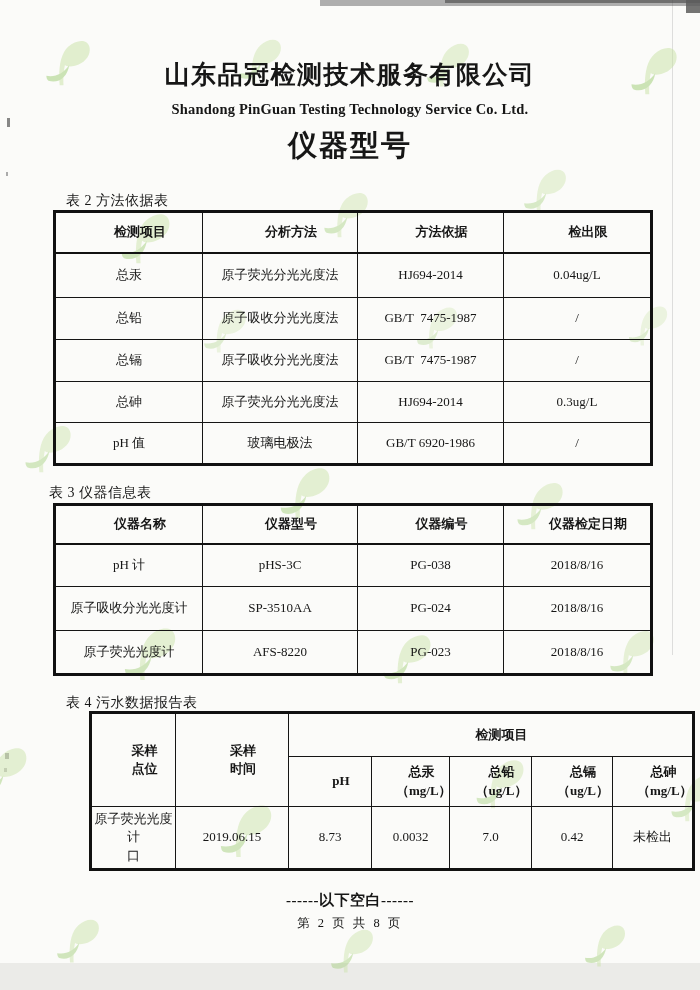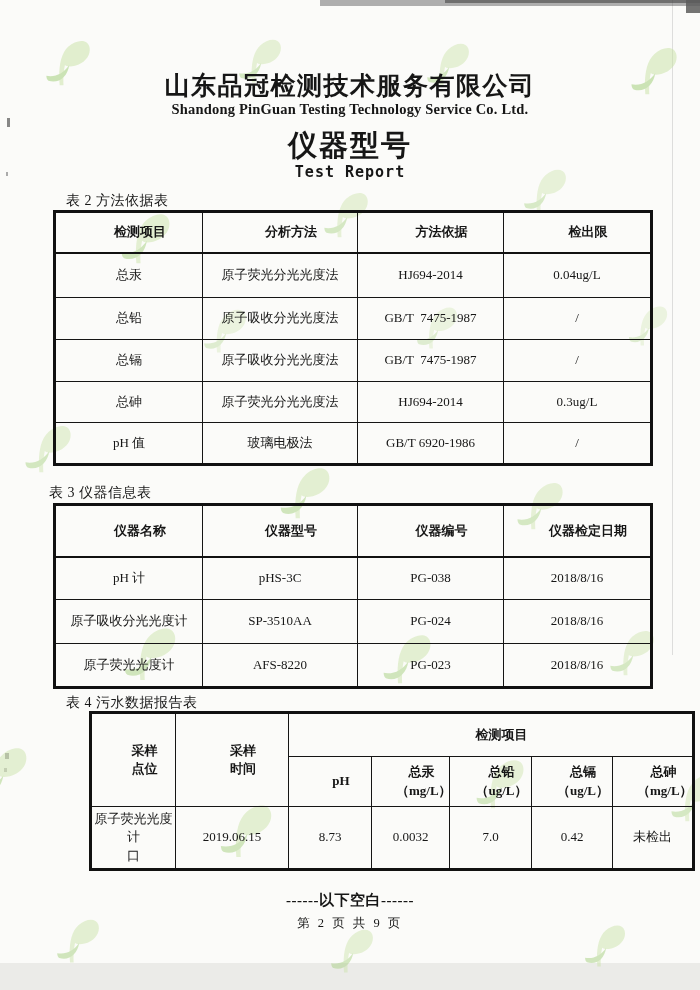--- a/index.html
+++ b/index.html
@@ -6,21 +6,21 @@
   .page{
     position:relative;width:700px;height:990px;margin:0 auto;
     background:#fbfbf9;overflow:hidden;
     font-family:"Liberation Serif","DejaVu Serif",serif;color:#161616;
   }
   .abs{position:absolute;}
   .centered{left:0;width:700px;text-align:center;}
   .wm-layer{position:absolute;left:0;top:0;width:700px;height:990px;pointer-events:none;}
   .wm{position:absolute;pointer-events:none;}
   
-  .company-cn{top:69px;font-size:25px;font-weight:bold;letter-spacing:1.5px;}
+  .company-cn{top:58px;font-size:25px;font-weight:bold;letter-spacing:1.5px;}
   .company-en{top:101px;font-size:14.5px;font-weight:bold;letter-spacing:0.2px;}
   .title-cn{top:126px;font-size:29px;font-weight:bold;letter-spacing:2px;}
   .title-en{top:163px;font-size:15px;font-weight:bold;letter-spacing:1px;
             font-family:"DejaVu Sans Mono","Liberation Mono",monospace;}
   
   .tbl-label{font-size:14px;font-weight:normal;letter-spacing:0.5px;}
   
   table{border-collapse:collapse;position:absolute;table-layout:fixed;border:3px solid #111;}
   th,td{border:1.5px solid #151515;text-align:center;vertical-align:middle;
         font-size:13px;padding:0 2px;white-space:pre-wrap;line-height:1.4;
@@ -133,21 +133,20 @@
         <use href="#pinguan-logo"></use>
       </svg>
       <svg viewBox="0 0 60 60" class="wm" style="left: 582px; top: 922px; width: 46px; height: 46px; opacity: 0.45;">
         <use href="#pinguan-logo"></use>
       </svg>
     </div>
 
   <div class="abs centered company-cn">山东品冠检测技术服务有限公司</div>
   <div class="abs centered company-en">Shandong PinGuan Testing Technology Service Co. Ltd.</div>
   <div class="abs centered title-cn">仪器型号</div>
-  <div class="abs centered title-en">Test Report</div>
 
   <div class="abs tbl-label" style="left:66px;top:192px;">表 2 方法依据表</div>
   <table style="left:53px;top:210px;width:597px;">
     <colgroup>
         <col style="width:148px">
         <col style="width:155px">
         <col style="width:146px">
         <col style="width:148px">
       </colgroup>
     <tbody>
@@ -192,21 +191,21 @@
 
   <div class="abs tbl-label" style="left:49px;top:484px;">表 3 仪器信息表</div>
   <table style="left:53px;top:503px;width:597px;">
     <colgroup>
         <col style="width:148px">
         <col style="width:155px">
         <col style="width:146px">
         <col style="width:148px">
       </colgroup>
     <tbody>
-        <tr class="head" style="height:52px">
+        <tr class="head" style="height:39px">
       <th>仪器名称</th>
       <th>仪器型号</th>
       <th>仪器编号</th>
       <th>仪器检定日期</th>
     </tr>
     <tr style="height:43px">
       <td>pH 计</td>
       <td>pHS-3C</td>
       <td>PG-038</td>
       <td>2018/8/16</td>
@@ -263,15 +262,15 @@
       <td>8.73</td>
       <td>0.0032</td>
       <td>7.0</td>
       <td>0.42</td>
       <td>未检出</td>
     </tr>
   </tbody>
     </table>
 
   <div class="abs centered footer-blank">------以下空白------</div>
-  <div class="abs centered page-info">第 2 页 共 9 页</div>
+  <div class="abs centered page-info">第 2 页 共 8 页</div>
 
 </div>
 
 </body></html>

